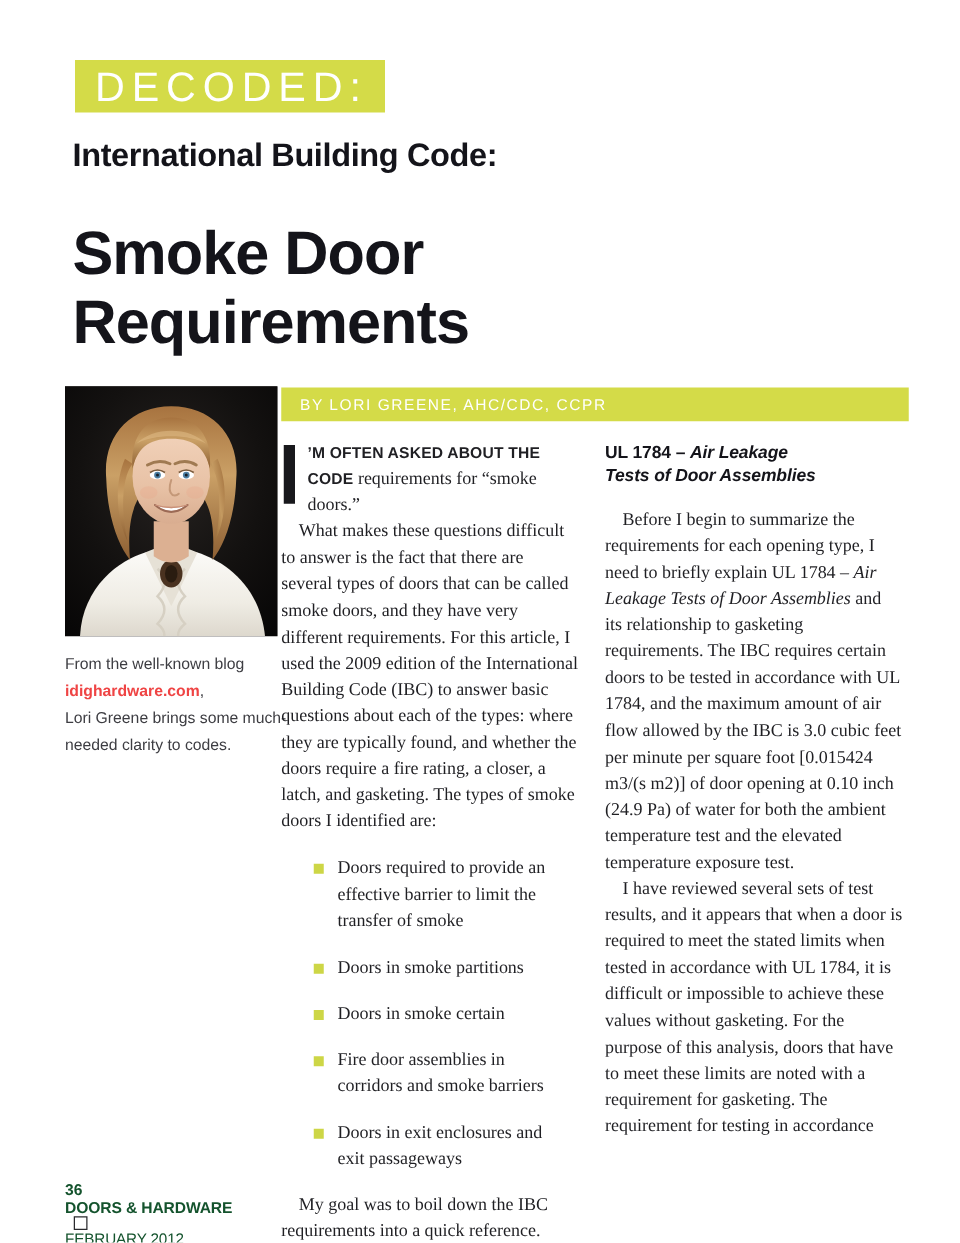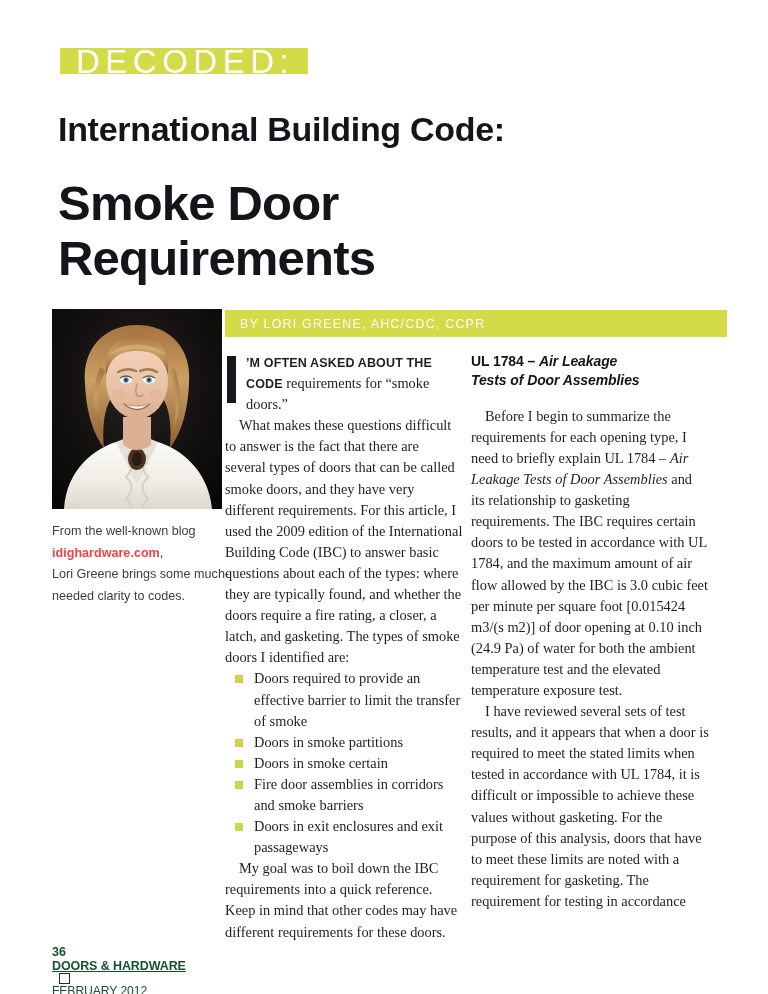--- a/index.html
+++ b/index.html
@@ -19,41 +19,41 @@
   .page {
     position: absolute;
     inset: 0;
   }
 
   
   .decoded-banner {
     position: absolute;
     left: 60px;
     top: 48px;
-    height: 26px;
+    height: 42px;
     padding: 0 14px 0 16px;
     background: #d4db48;
     display: flex;
     align-items: center;
   }
   .decoded-banner .label {
     font-size: 33px;
     font-weight: 400;
     letter-spacing: 5.5px;
     color: #ffffff;
     line-height: 1;
     font-family: "Liberation Sans", sans-serif;
   }
 
   
   .kicker {
     position: absolute;
     left: 58px;
     top: 111px;
-    font-size: 34px;
+    font-size: 26px;
     font-weight: 700;
     letter-spacing: -0.3px;
     color: #14141a;
     line-height: 1.06;
     white-space: nowrap;
   }
   .headline {
     position: absolute;
     left: 58px;
     top: 176px;
@@ -115,21 +115,21 @@
     position: absolute;
     top: 352px;
     width: 238px;
     font-family: "Liberation Serif", serif;
     font-size: 14.4px;
     line-height: 1.465;
     color: #1f1f23;
     text-align: left;
   }
   .col-left  { left: 225px; }
-  .col-right { left: 471px; }
+  .col-right { left: 484px; }
 
   .col p { margin: 0; }
   .col p.indent { text-indent: 14px; }
 
   
   .dropcap-wrap {
     position: relative;
     min-height: 52px;
   }
   .dropcap {
@@ -148,21 +148,21 @@
 
   
   ul.bullets {
     list-style: none;
     margin: 0;
     padding: 0 0 0 10px;
   }
   ul.bullets li {
     position: relative;
     padding-left: 19px;
-    margin: 0;
+    margin: 16px;
     line-height: 1.465;
   }
   ul.bullets li .sq {
     position: absolute;
     left: 0;
     top: 7px;
     width: 8px;
     height: 8px;
     background: #cdd646;
   }
@@ -192,21 +192,20 @@
   }
   .footer .pg {
     font-size: 12.5px;
     font-weight: 700;
     margin-right: 13px;
   }
   .footer .pub {
     font-size: 12.5px;
     font-weight: 700;
     letter-spacing: -0.1px;
-    text-decoration: underline;
   }
   .footer .sep {
     width: 9px;
     height: 9px;
     border: 1.3px solid #2a2a2e;
     margin: 0 6px 0 7px;
   }
   .footer .date {
     font-size: 12.2px;
     font-weight: 400;

